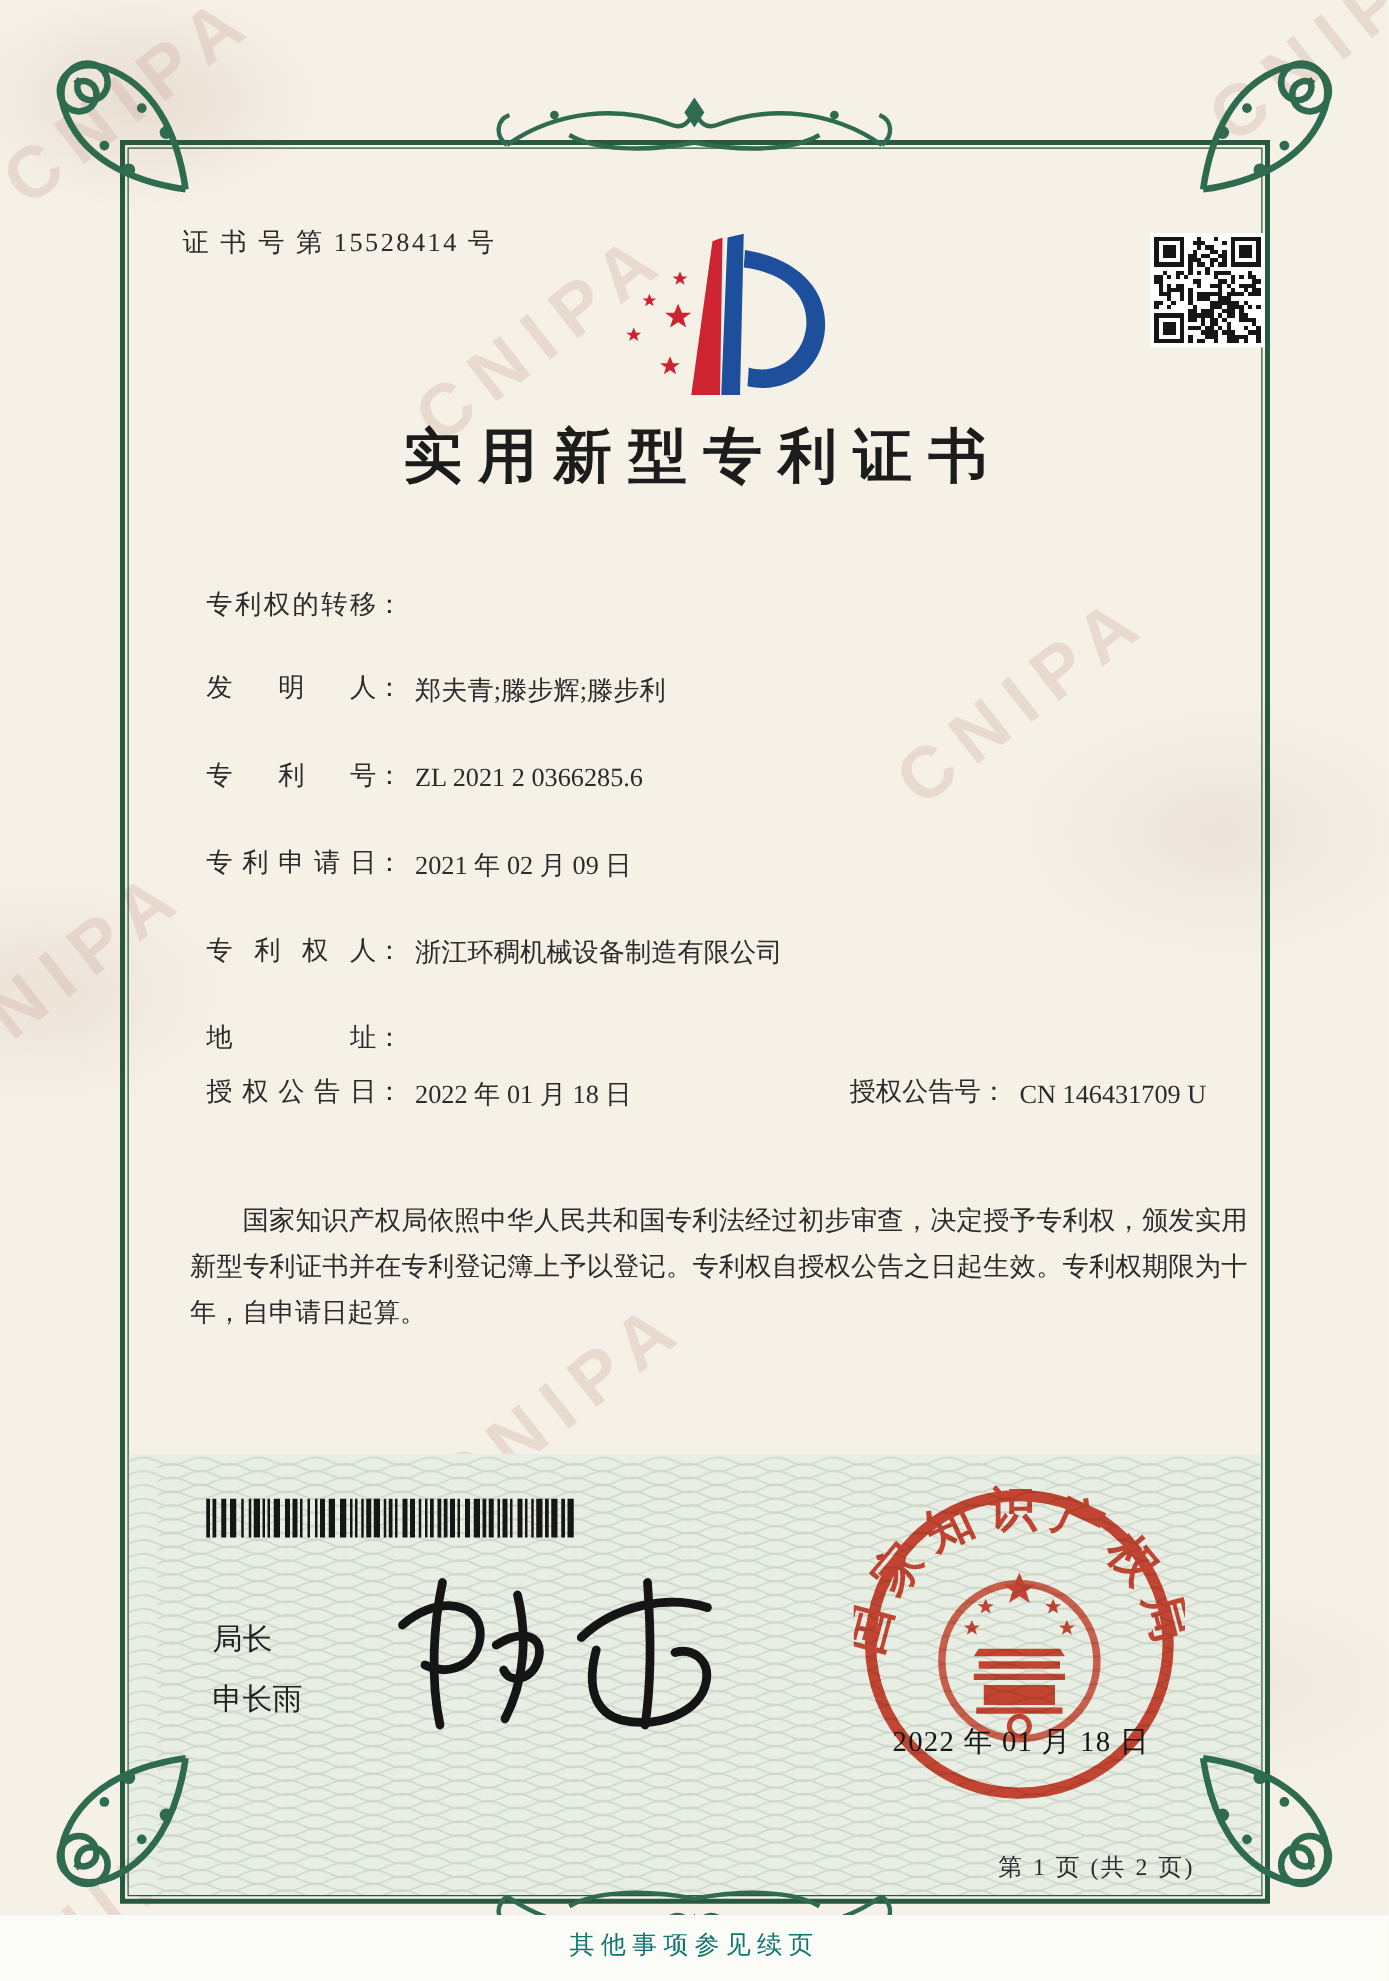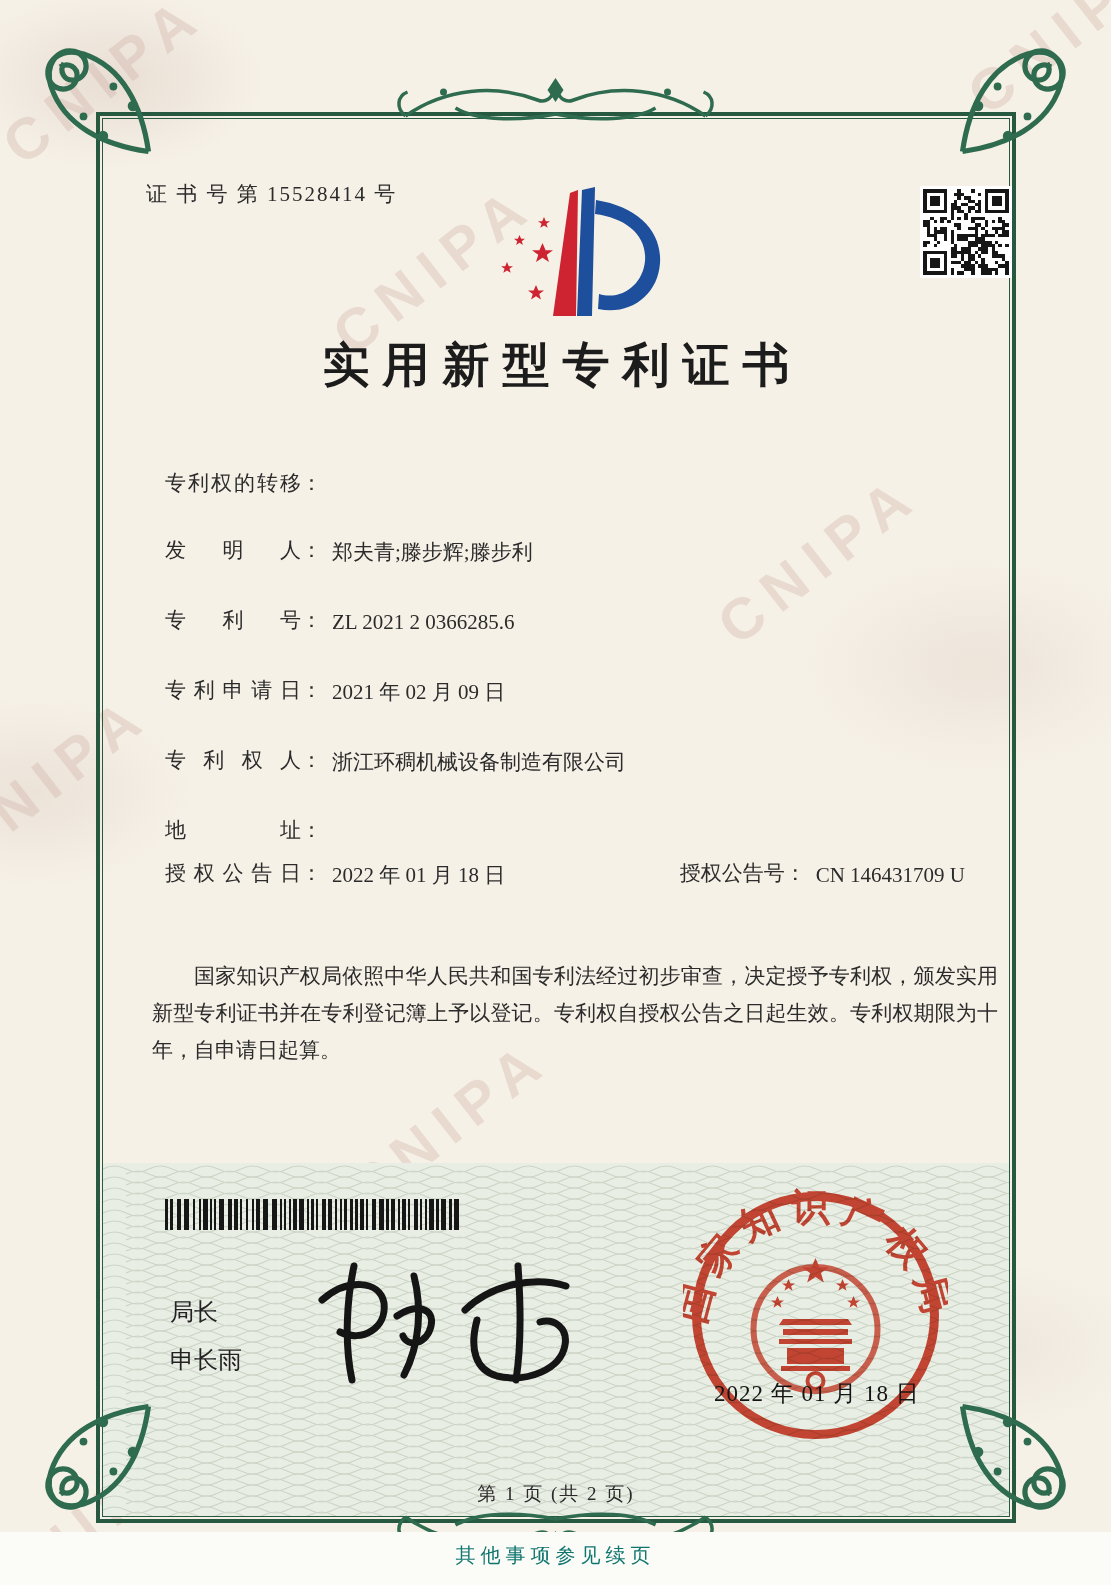--- a/index.html
+++ b/index.html
@@ -48,21 +48,21 @@
     position:absolute;left:152px;top:934px;width:846px;z-index:4;
     font-size:21px;line-height:37px;text-align:justify;margin-top:24px;
   }
   .paras p{margin:0;text-indent:2em;}
   .barcode{position:absolute;left:165px;top:1199px;width:300px;height:31px;z-index:4;font-size:0;}
   .barcode i{display:inline-block;height:100%;background:#161616;vertical-align:top;}
   .officer{position:absolute;left:170px;top:1288px;font-size:24px;line-height:48px;z-index:4;color:#222;}
   .signature{position:absolute;left:292px;top:1248px;z-index:4;}
   .seal{position:absolute;left:683px;top:1183px;z-index:4;opacity:.95;mix-blend-mode:multiply;}
   .seal-date{position:absolute;left:714px;top:1378px;font-size:23px;letter-spacing:1px;color:#141414;z-index:5;}
-  .page-info{position:absolute;left:156px;top:1481px;width:800px;text-align:center;font-size:19px;letter-spacing:2px;z-index:4;}
+  .page-info{position:absolute;left:156px;top:1481px;width:800px;text-align:right;font-size:19px;letter-spacing:2px;z-index:4;}
   .bottom-strip{position:absolute;left:0;top:1532px;width:100%;height:53px;background:#fbfbf8;z-index:4;}
   .continuation{position:absolute;left:0;top:1542px;width:100%;text-align:center;font-size:20px;letter-spacing:5px;color:#0f766e;z-index:5;}
 </style>
 </head>
 <body>
 
 <span class="wm" style="left:-15px;top:45px">CNIPA</span>
 <span class="wm" style="left:315px;top:235px">CNIPA</span>
 <span class="wm" style="left:700px;top:525px">CNIPA</span>
 <span class="wm" style="left:-70px;top:745px">CNIPA</span>

